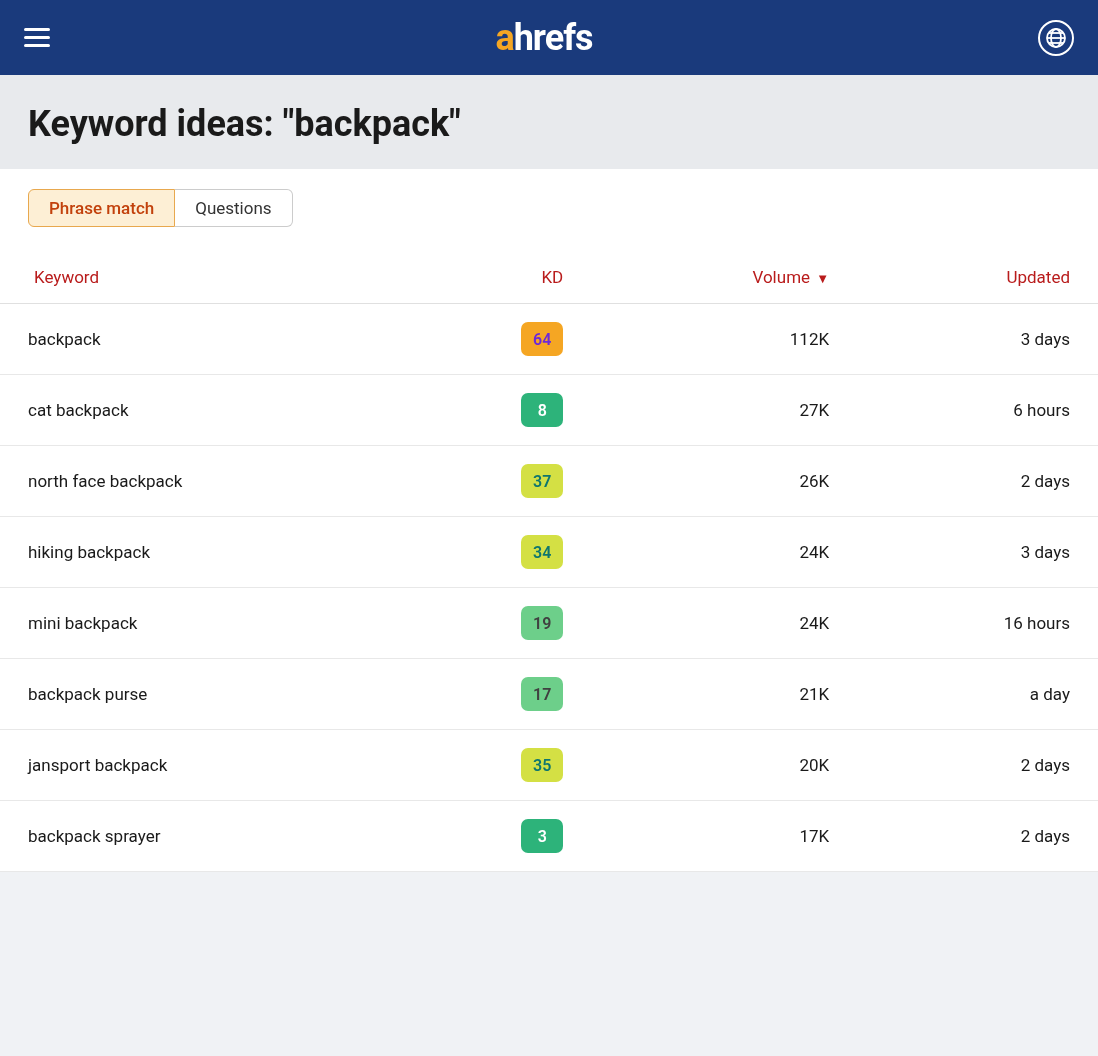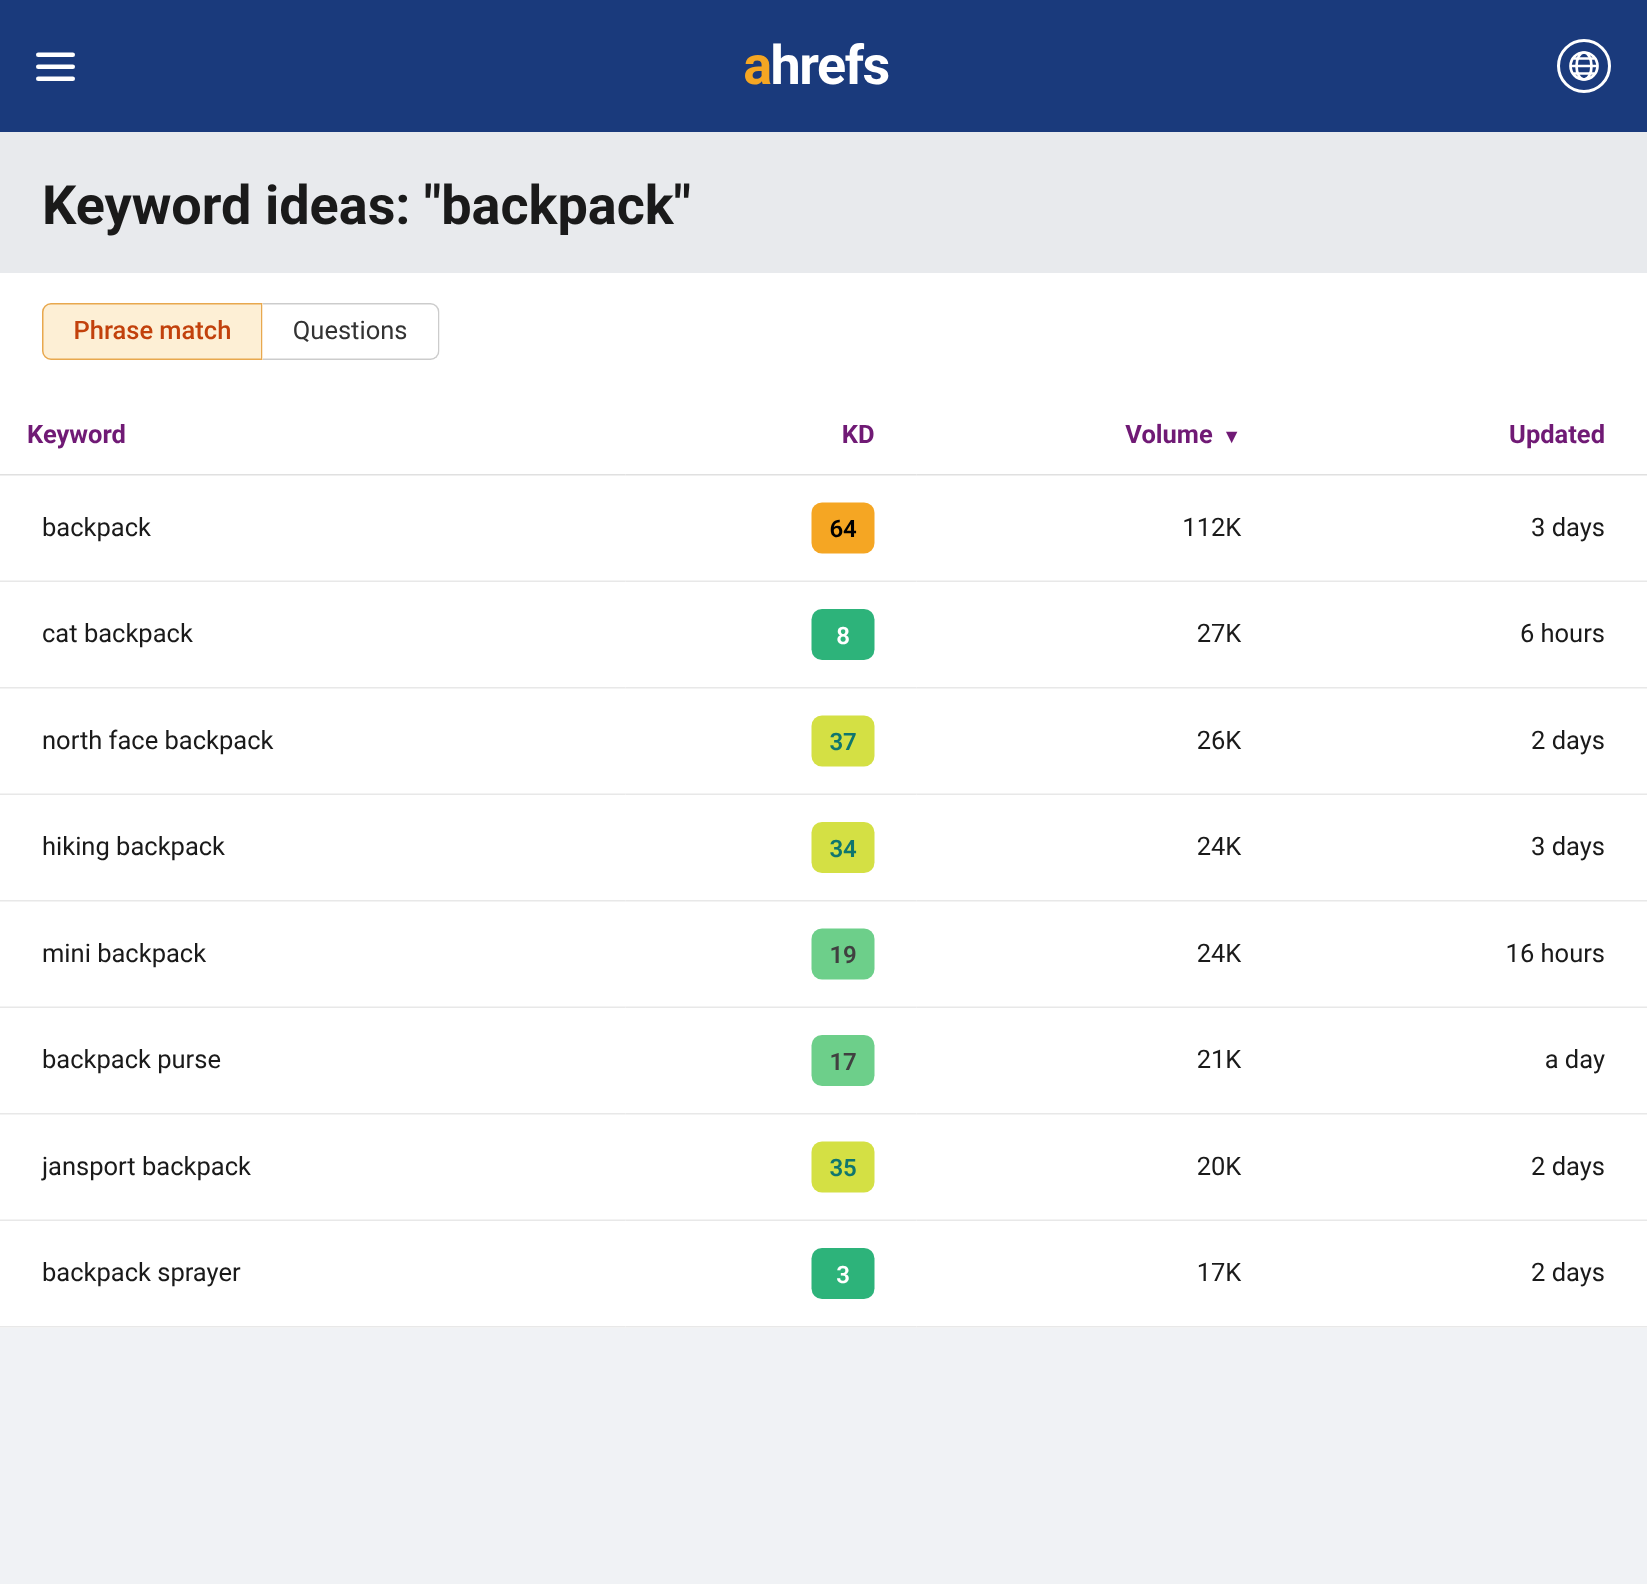--- a/index.html
+++ b/index.html
@@ -15,21 +15,21 @@
       min-height: 1056px;
     }
 
     
     .header {
       background: #1a3a7c;
       display: flex;
       align-items: center;
       justify-content: space-between;
       padding: 0 24px;
-      height: 88px;
+      height: 75px;
     }
 
     .header-menu-icon {
       display: flex;
       flex-direction: column;
       gap: 5px;
       cursor: pointer;
     }
 
     .header-menu-icon span {
@@ -133,23 +133,23 @@
     
     .keywords-table {
       width: 100%;
       border-collapse: collapse;
       background: #fff;
     }
 
     .keywords-table th {
       text-align: left;
       font-size: 17px;
-      font-weight: 700;
-      color: #701a75;
-      padding: 20px 28px 16px 18px;
+      font-weight: 400;
+      color: #b91c1c;
+      padding: 20px 28px 16px 34px;
       border-bottom: 1.5px solid #e0e0e0;
     }
 
     .keywords-table th.col-kd,
     .keywords-table th.col-volume,
     .keywords-table th.col-updated {
       text-align: right;
     }
 
     .keywords-table th.col-volume {
@@ -184,21 +184,21 @@
       width: 42px;
       height: 34px;
       border-radius: 7px;
       font-weight: 600;
       font-size: 16px;
       color: #1a1a1a;
     }
 
     .kd-orange {
       background: #f5a623;
-      color: #000000;
+      color: #6d28d9;
     }
 
     .kd-green-dark {
       background: #2db37a;
       color: #fff;
     }
 
     .kd-yellow {
       background: #d4e044;
       color: #0f766e;

